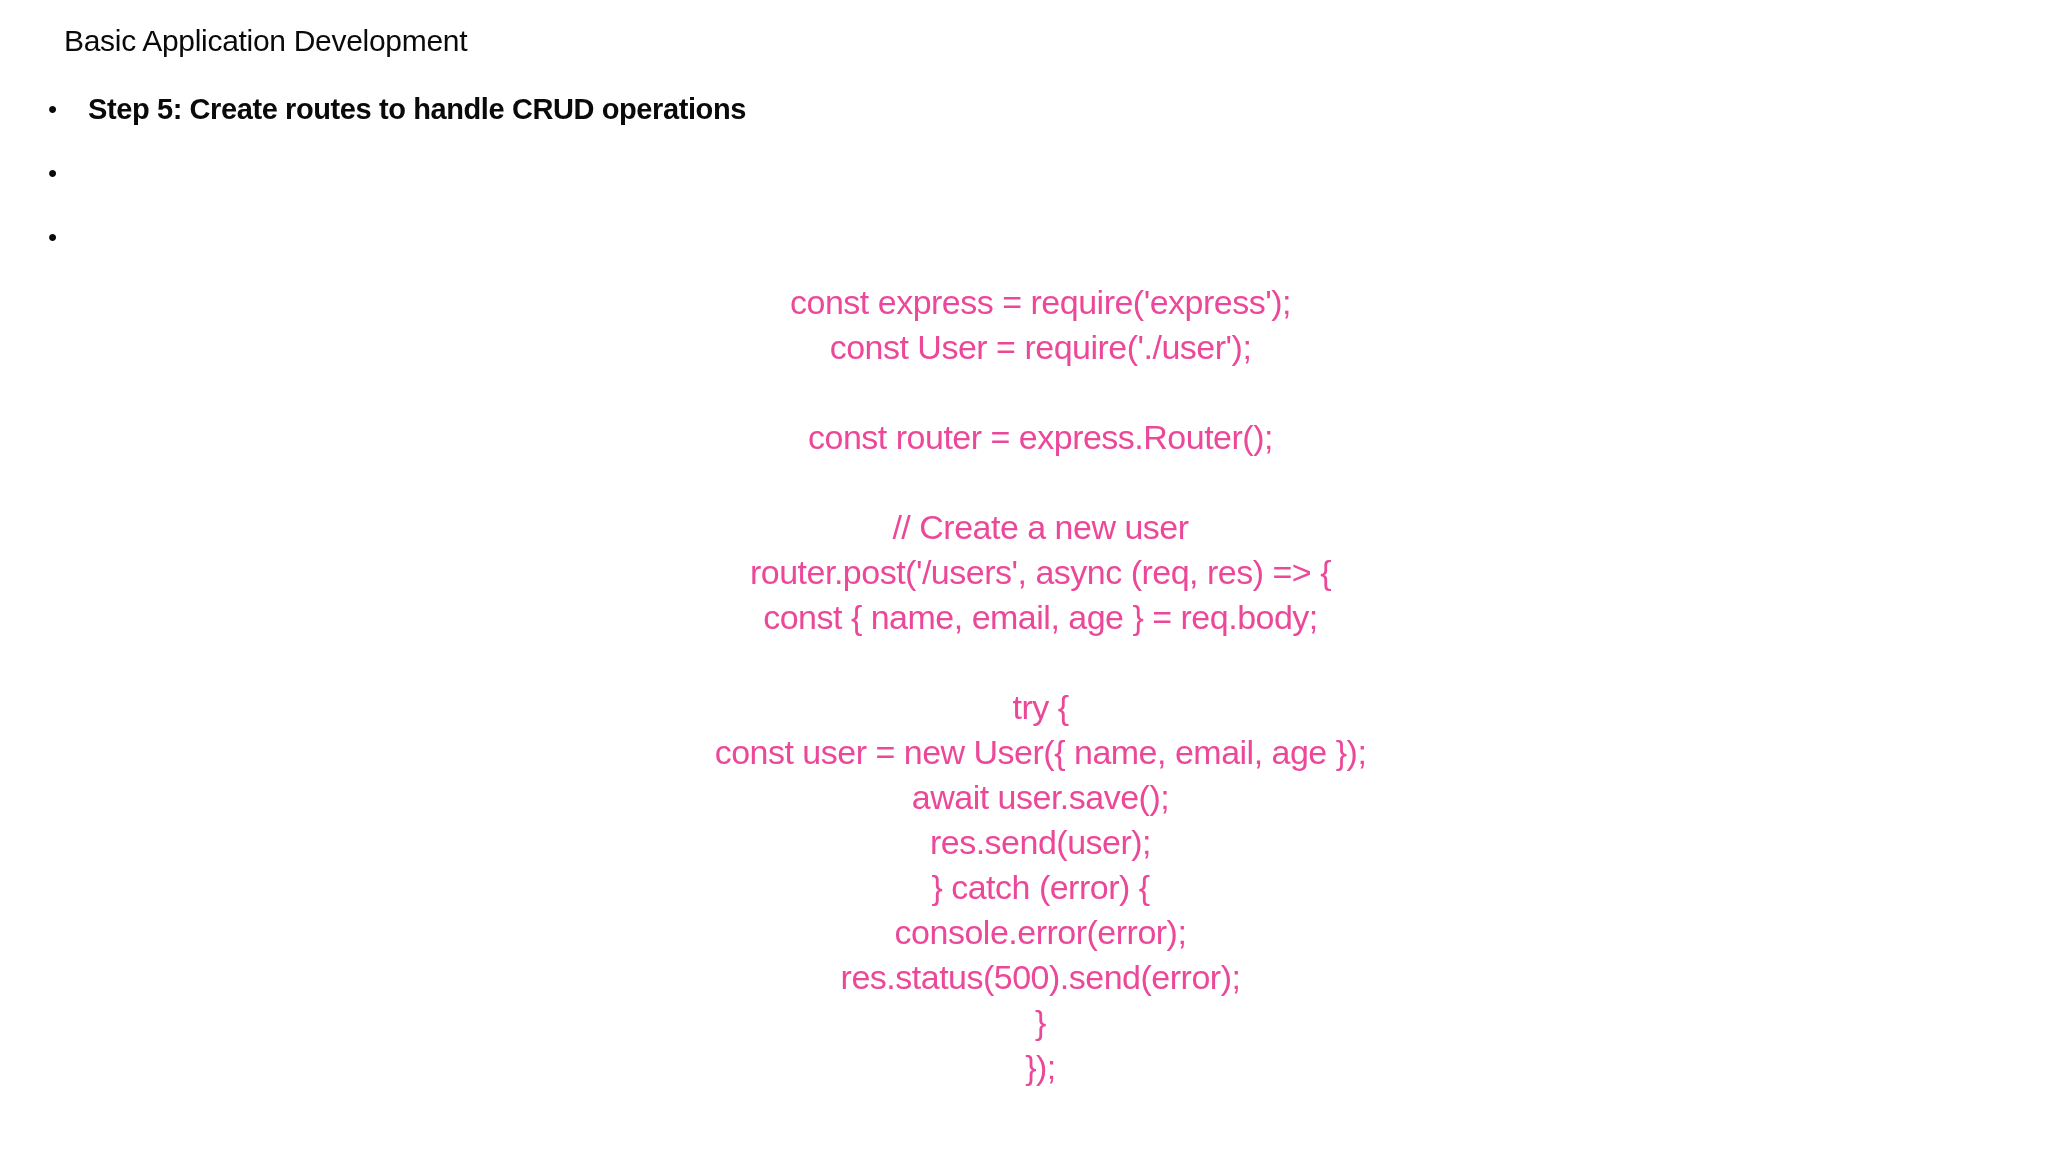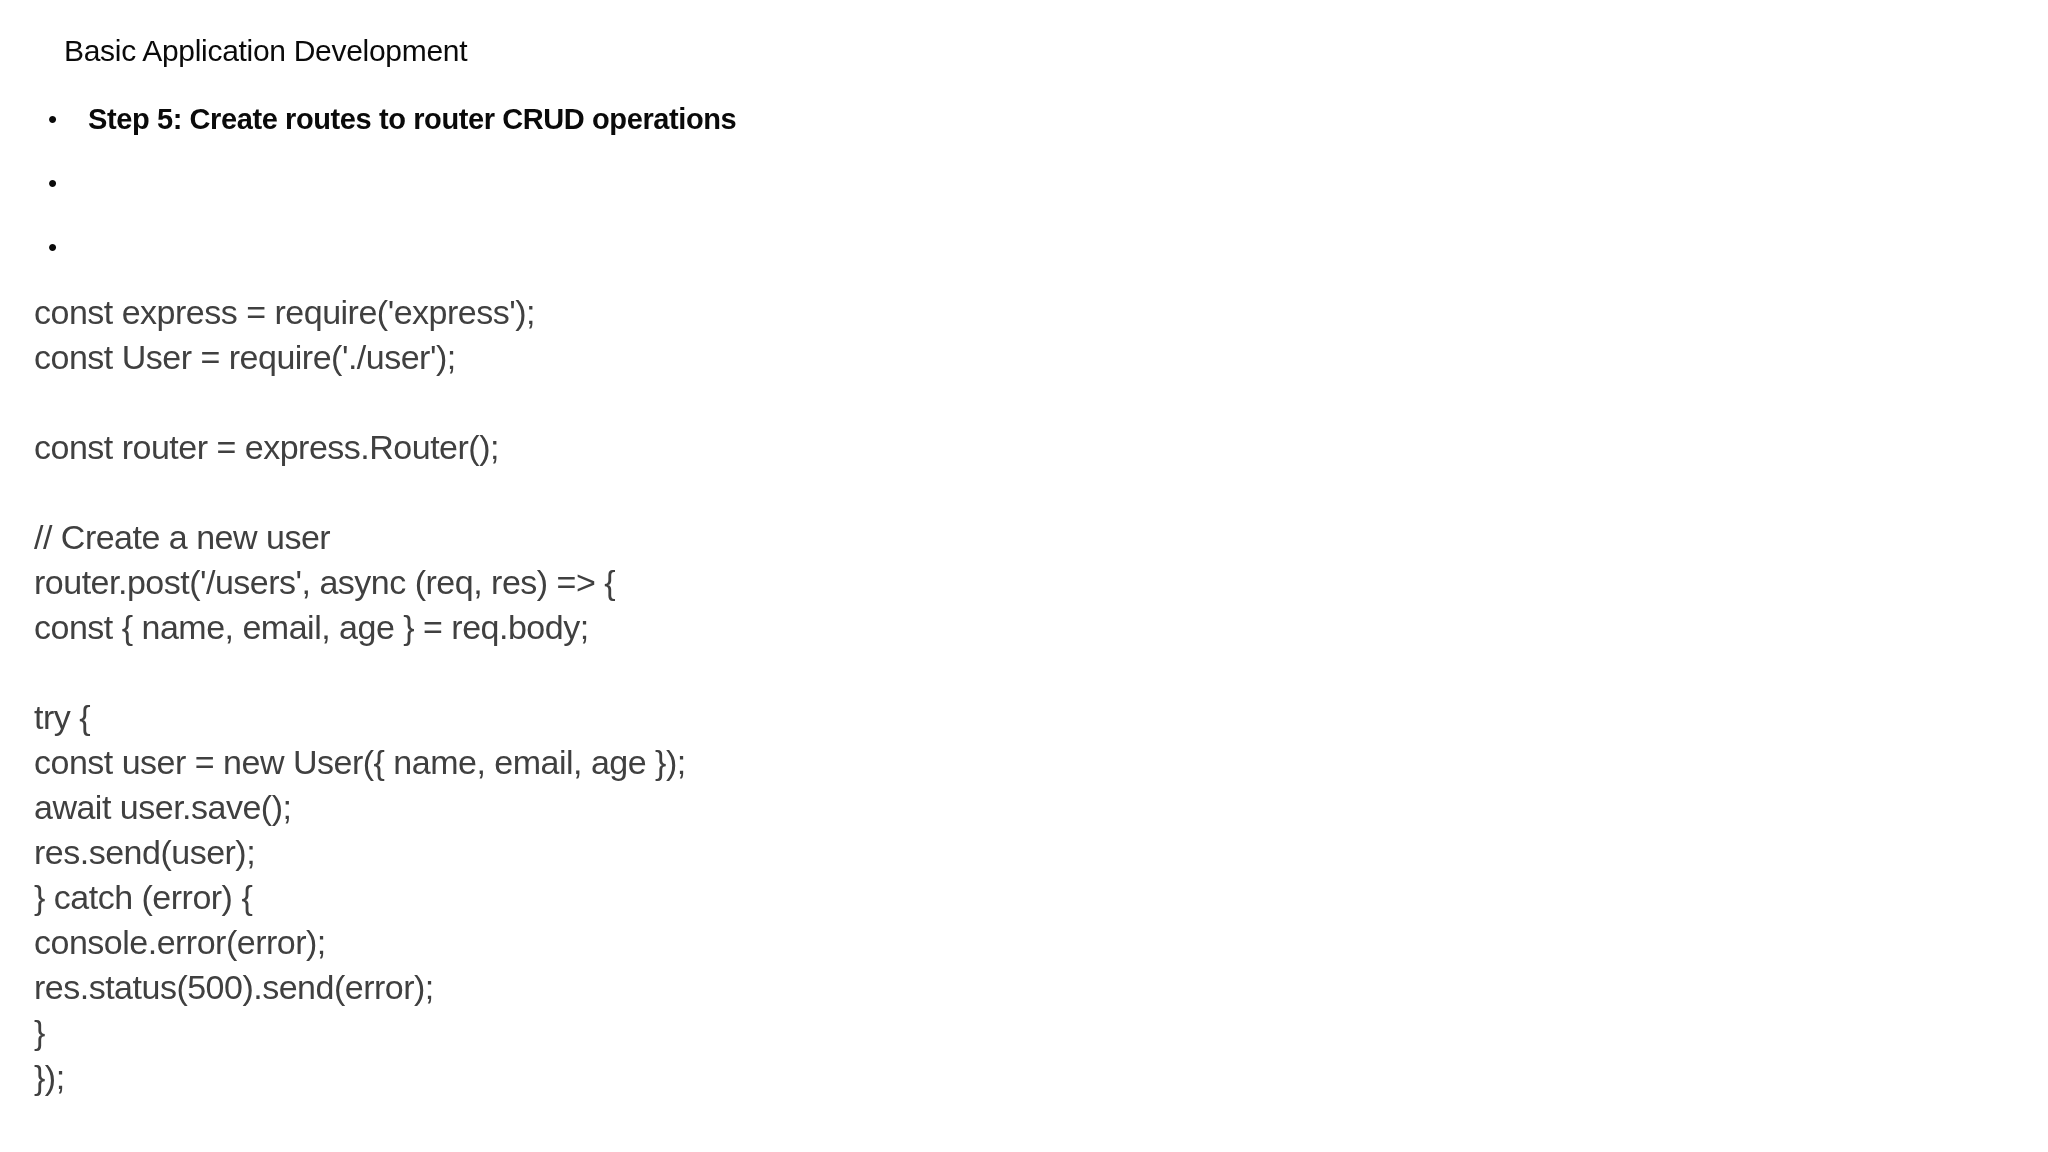--- a/index.html
+++ b/index.html
@@ -14,21 +14,21 @@
     font-family: "Liberation Sans", sans-serif;
     color: #0a0a0a;
     position: relative;
   }
   .slide {
     width: 2048px;
     height: 1152px;
     background: #ffffff;
   }
   .slide-title {
-    margin: 34px 0 0 64px;
+    margin: 24px 0 0 64px;
     font-size: 30px;
     font-weight: 500;
     letter-spacing: -0.3px;
     color: #0a0a0a;
   }
   .bullets {
     list-style: none;
     margin: 30px 0 0 44px;
     padding: 0;
   }
@@ -54,36 +54,37 @@
   }
   .bullet .bullet-text {
     max-width: 1450px;
   }
   .code {
     margin: 18px 1px 0 34px;
     font-family: "Liberation Sans", sans-serif;
     font-size: 34px;
     line-height: 45px;
     letter-spacing: -0.5px;
-    color: #404040;
+    color: #ec4899;
     white-space: pre;
+    text-align: center;
   }
 </style>
 </head>
 <body>
 
 <div class="slide">
 
   <div class="slide-title">Basic Application Development</div>
 
   <ul class="bullets">
 
     <li class="bullet bold">
       <span class="marker">•</span>
-      <span class="bullet-text">Step 5: Create routes to router CRUD operations</span>
+      <span class="bullet-text">Step 5: Create routes to handle CRUD operations</span>
     </li>
 
     <li class="bullet">
       <span class="marker">•</span>
     </li>
 
     <li class="bullet">
       <span class="marker">•</span>
     </li>
 

